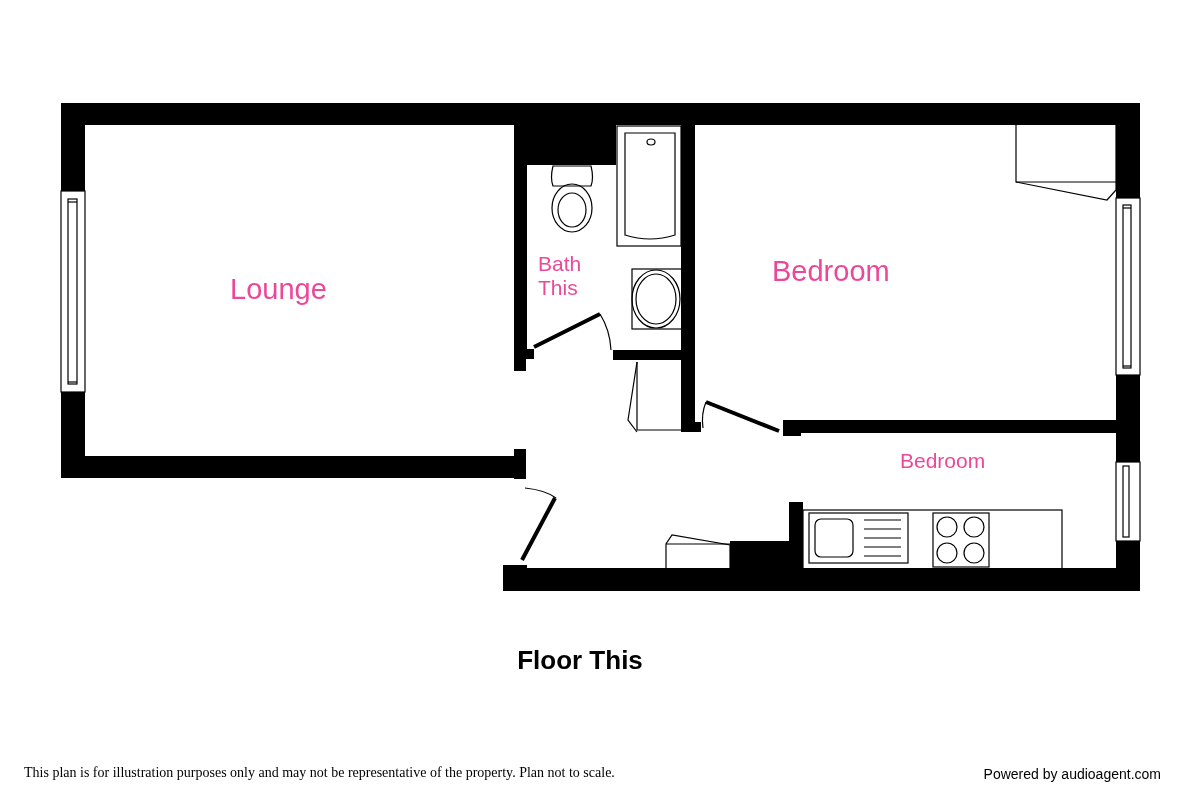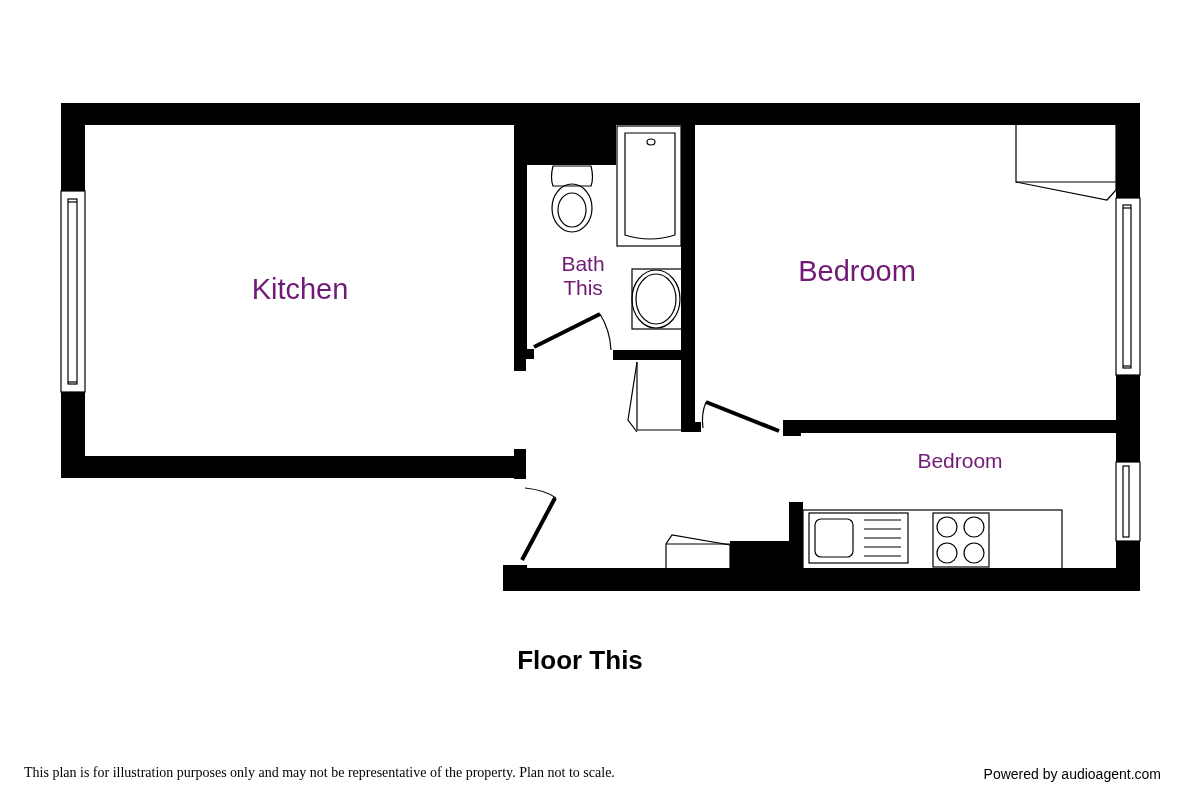--- a/index.html
+++ b/index.html
@@ -1,18 +1,18 @@
 <!DOCTYPE html>
 <html><head>
 <meta charset="utf-8">
 <style>
   html, body { margin: 0; padding: 0; background: #ffffff; }
   body { width: 1200px; height: 800px; position: relative; overflow: hidden; font-family: "Liberation Sans", sans-serif; color: #000; }
   .plan { position: absolute; left: 0; top: 0; width: 1200px; height: 800px; }
-  .room-label { position: absolute; color: #701a75; font-family: "Liberation Sans", sans-serif; text-align: center; line-height: 1.15; }
+  .room-label { position: absolute; color: #ec4899; font-family: "Liberation Sans", sans-serif; line-height: 1.15; }
   .title { position: absolute; left: 0; width: 1160px; top: 645px; text-align: center; font-weight: bold; font-size: 26px; }
   .footer-left { position: absolute; left: 24px; top: 765px; font-size: 14px; font-family: Liberation Serif, serif; }
   .footer-right { position: absolute; right: 39px; top: 766px; font-size: 14px; }
 </style>
 </head>
 <body>
 
 <svg class="plan" width="1200" height="800" viewBox="0 0 1200 800" xmlns="http://www.w3.org/2000/svg">
 
   <g fill="#000">
@@ -117,21 +117,21 @@
   </g>
   <g fill="none" stroke="#000" stroke-width="1.2">
     <rect x="933" y="513" width="56" height="54"></rect>
     <circle cx="947" cy="527" r="10"></circle>
     <circle cx="974" cy="527" r="10"></circle>
     <circle cx="947" cy="553" r="10"></circle>
     <circle cx="974" cy="553" r="10"></circle>
   </g>
 </svg>
 
-<div class="room-label" style="left:230px; top:273px; width:140px; font-size:29px;">Kitchen</div>
+<div class="room-label" style="left:230px; top:273px; width:140px; font-size:29px;">Lounge</div>
 <div class="room-label" style="left:538px; top:252px; width:90px; font-size:21px;">
   <div>Bath</div>
   <div>This</div>
 </div>
 <div class="room-label" style="left:772px; top:255px; width:170px; font-size:29px;">Bedroom</div>
 <div class="room-label" style="left:900px; top:449px; width:120px; font-size:21px;">Bedroom</div>
 
 <div class="title">Floor This</div>
 <div class="footer-left">This plan is for illustration purposes only and may not be representative of the property. Plan not to scale.</div>
 <div class="footer-right">Powered by audioagent.com</div>

